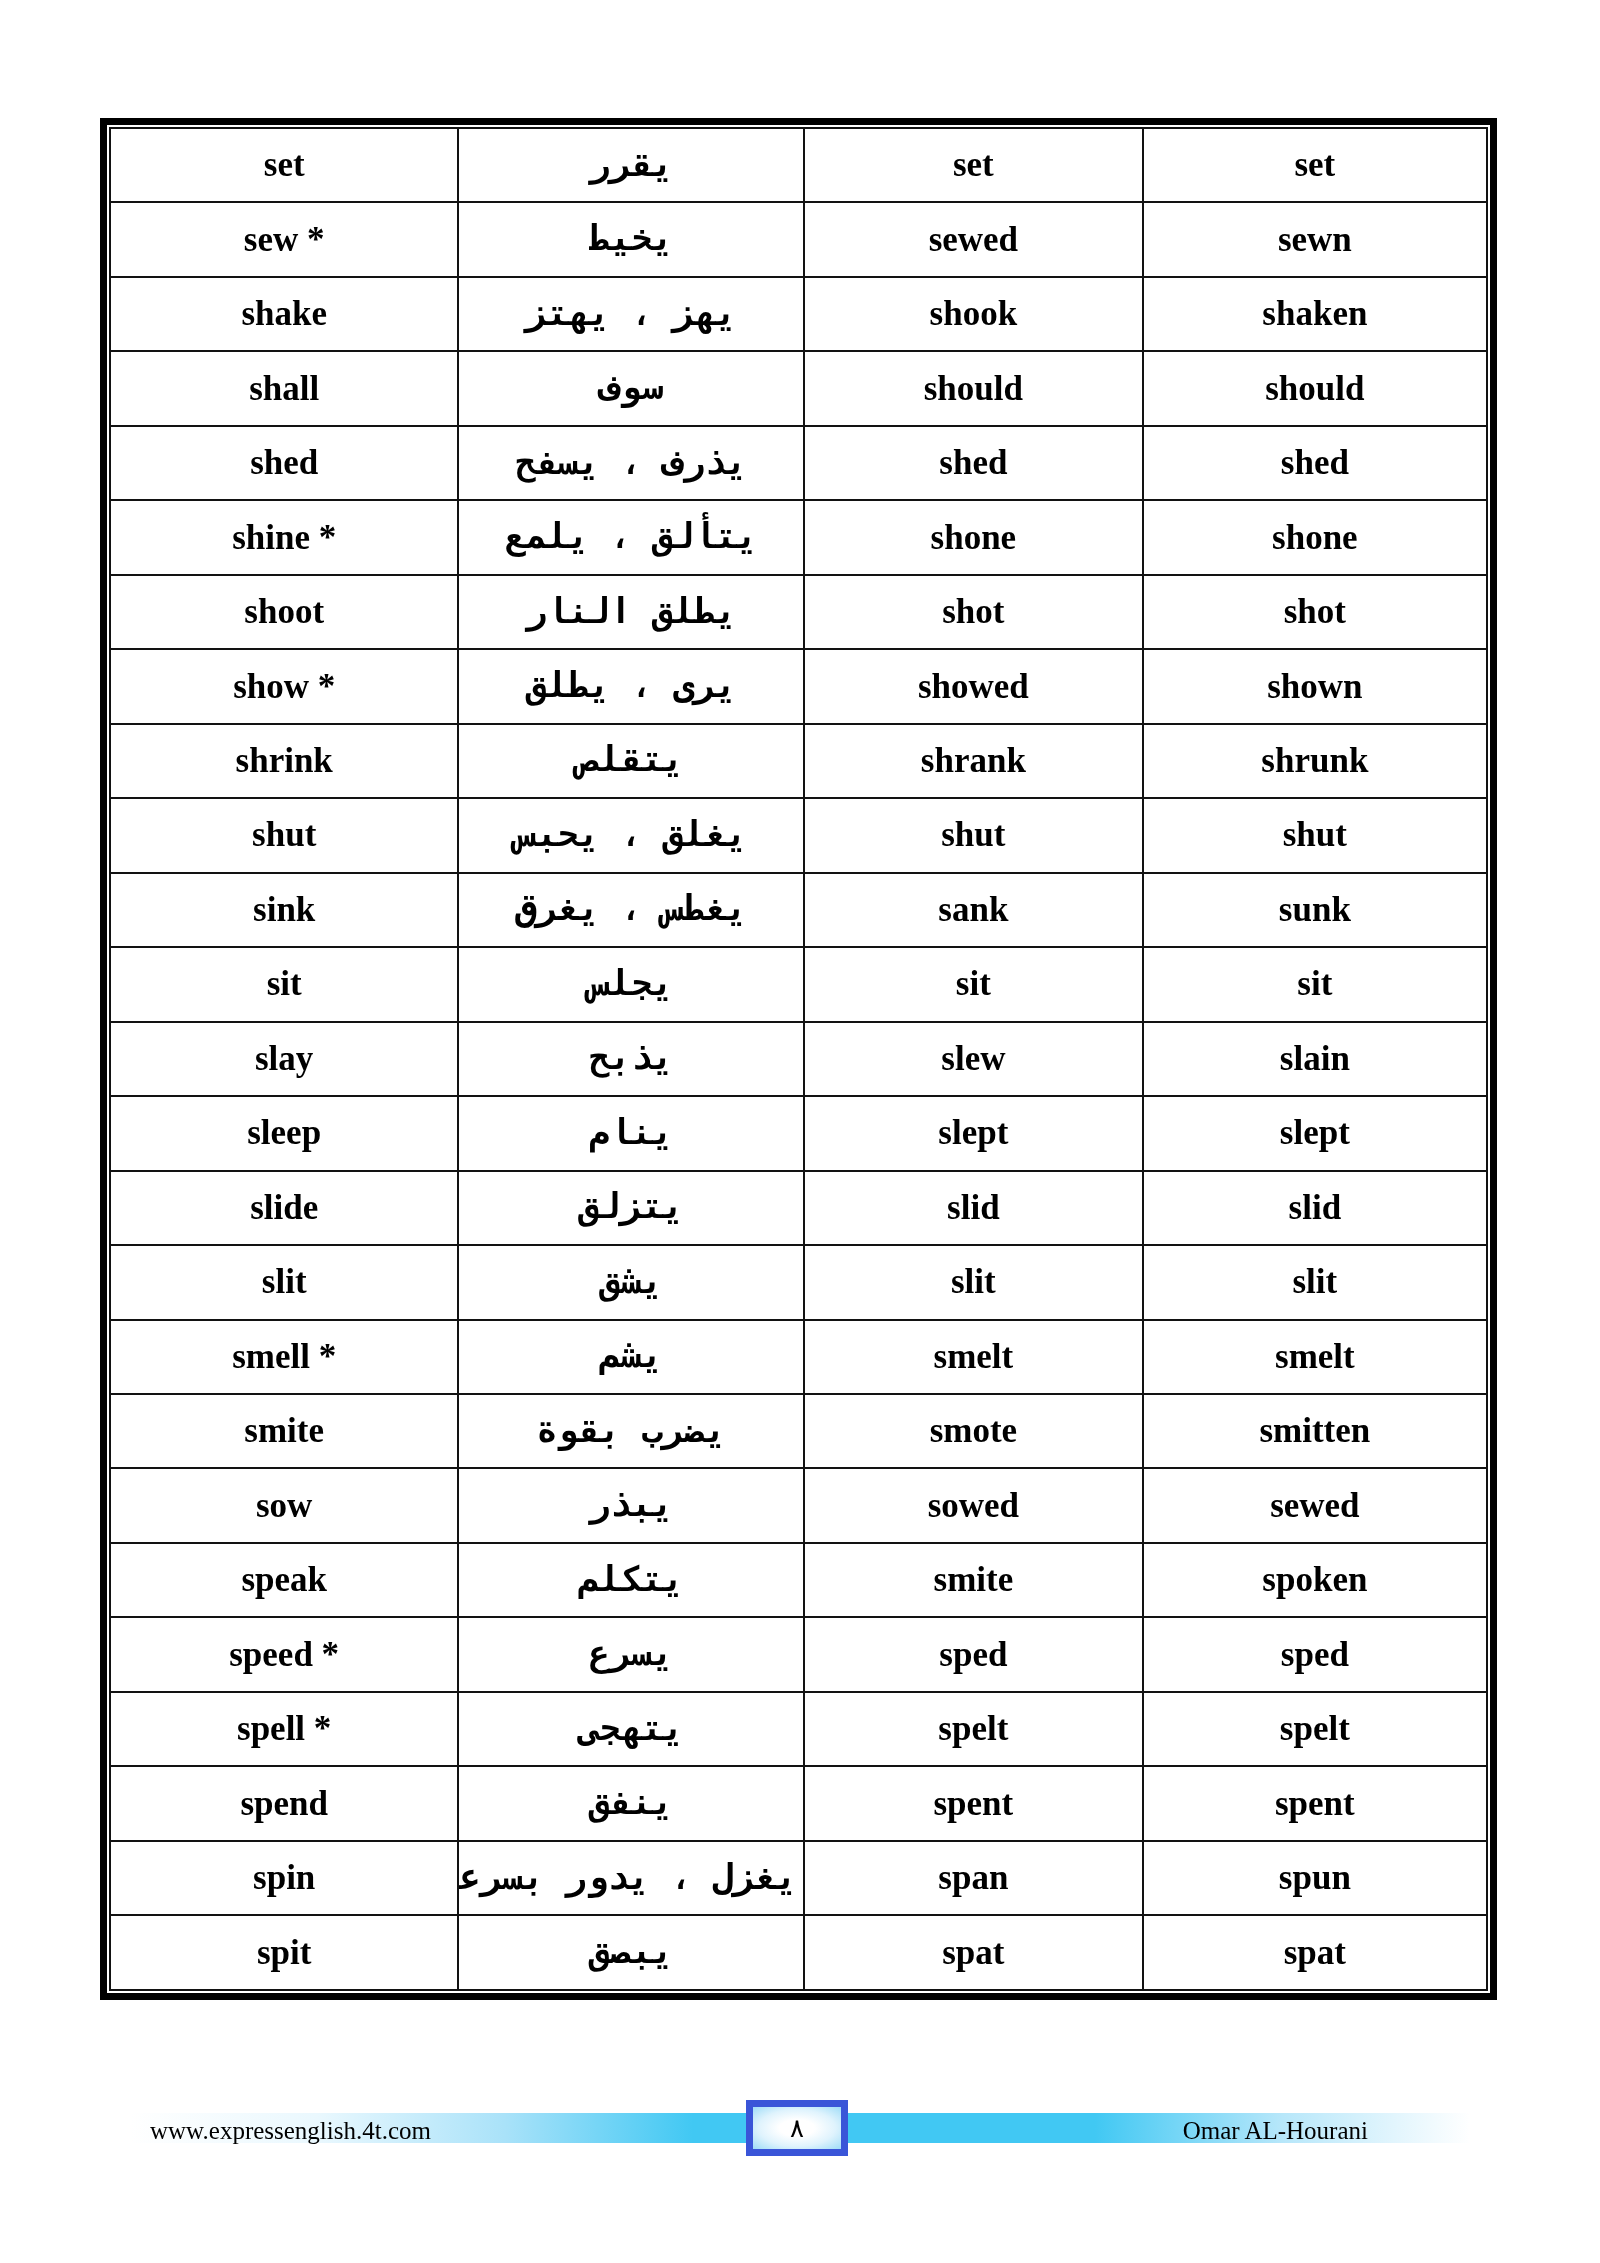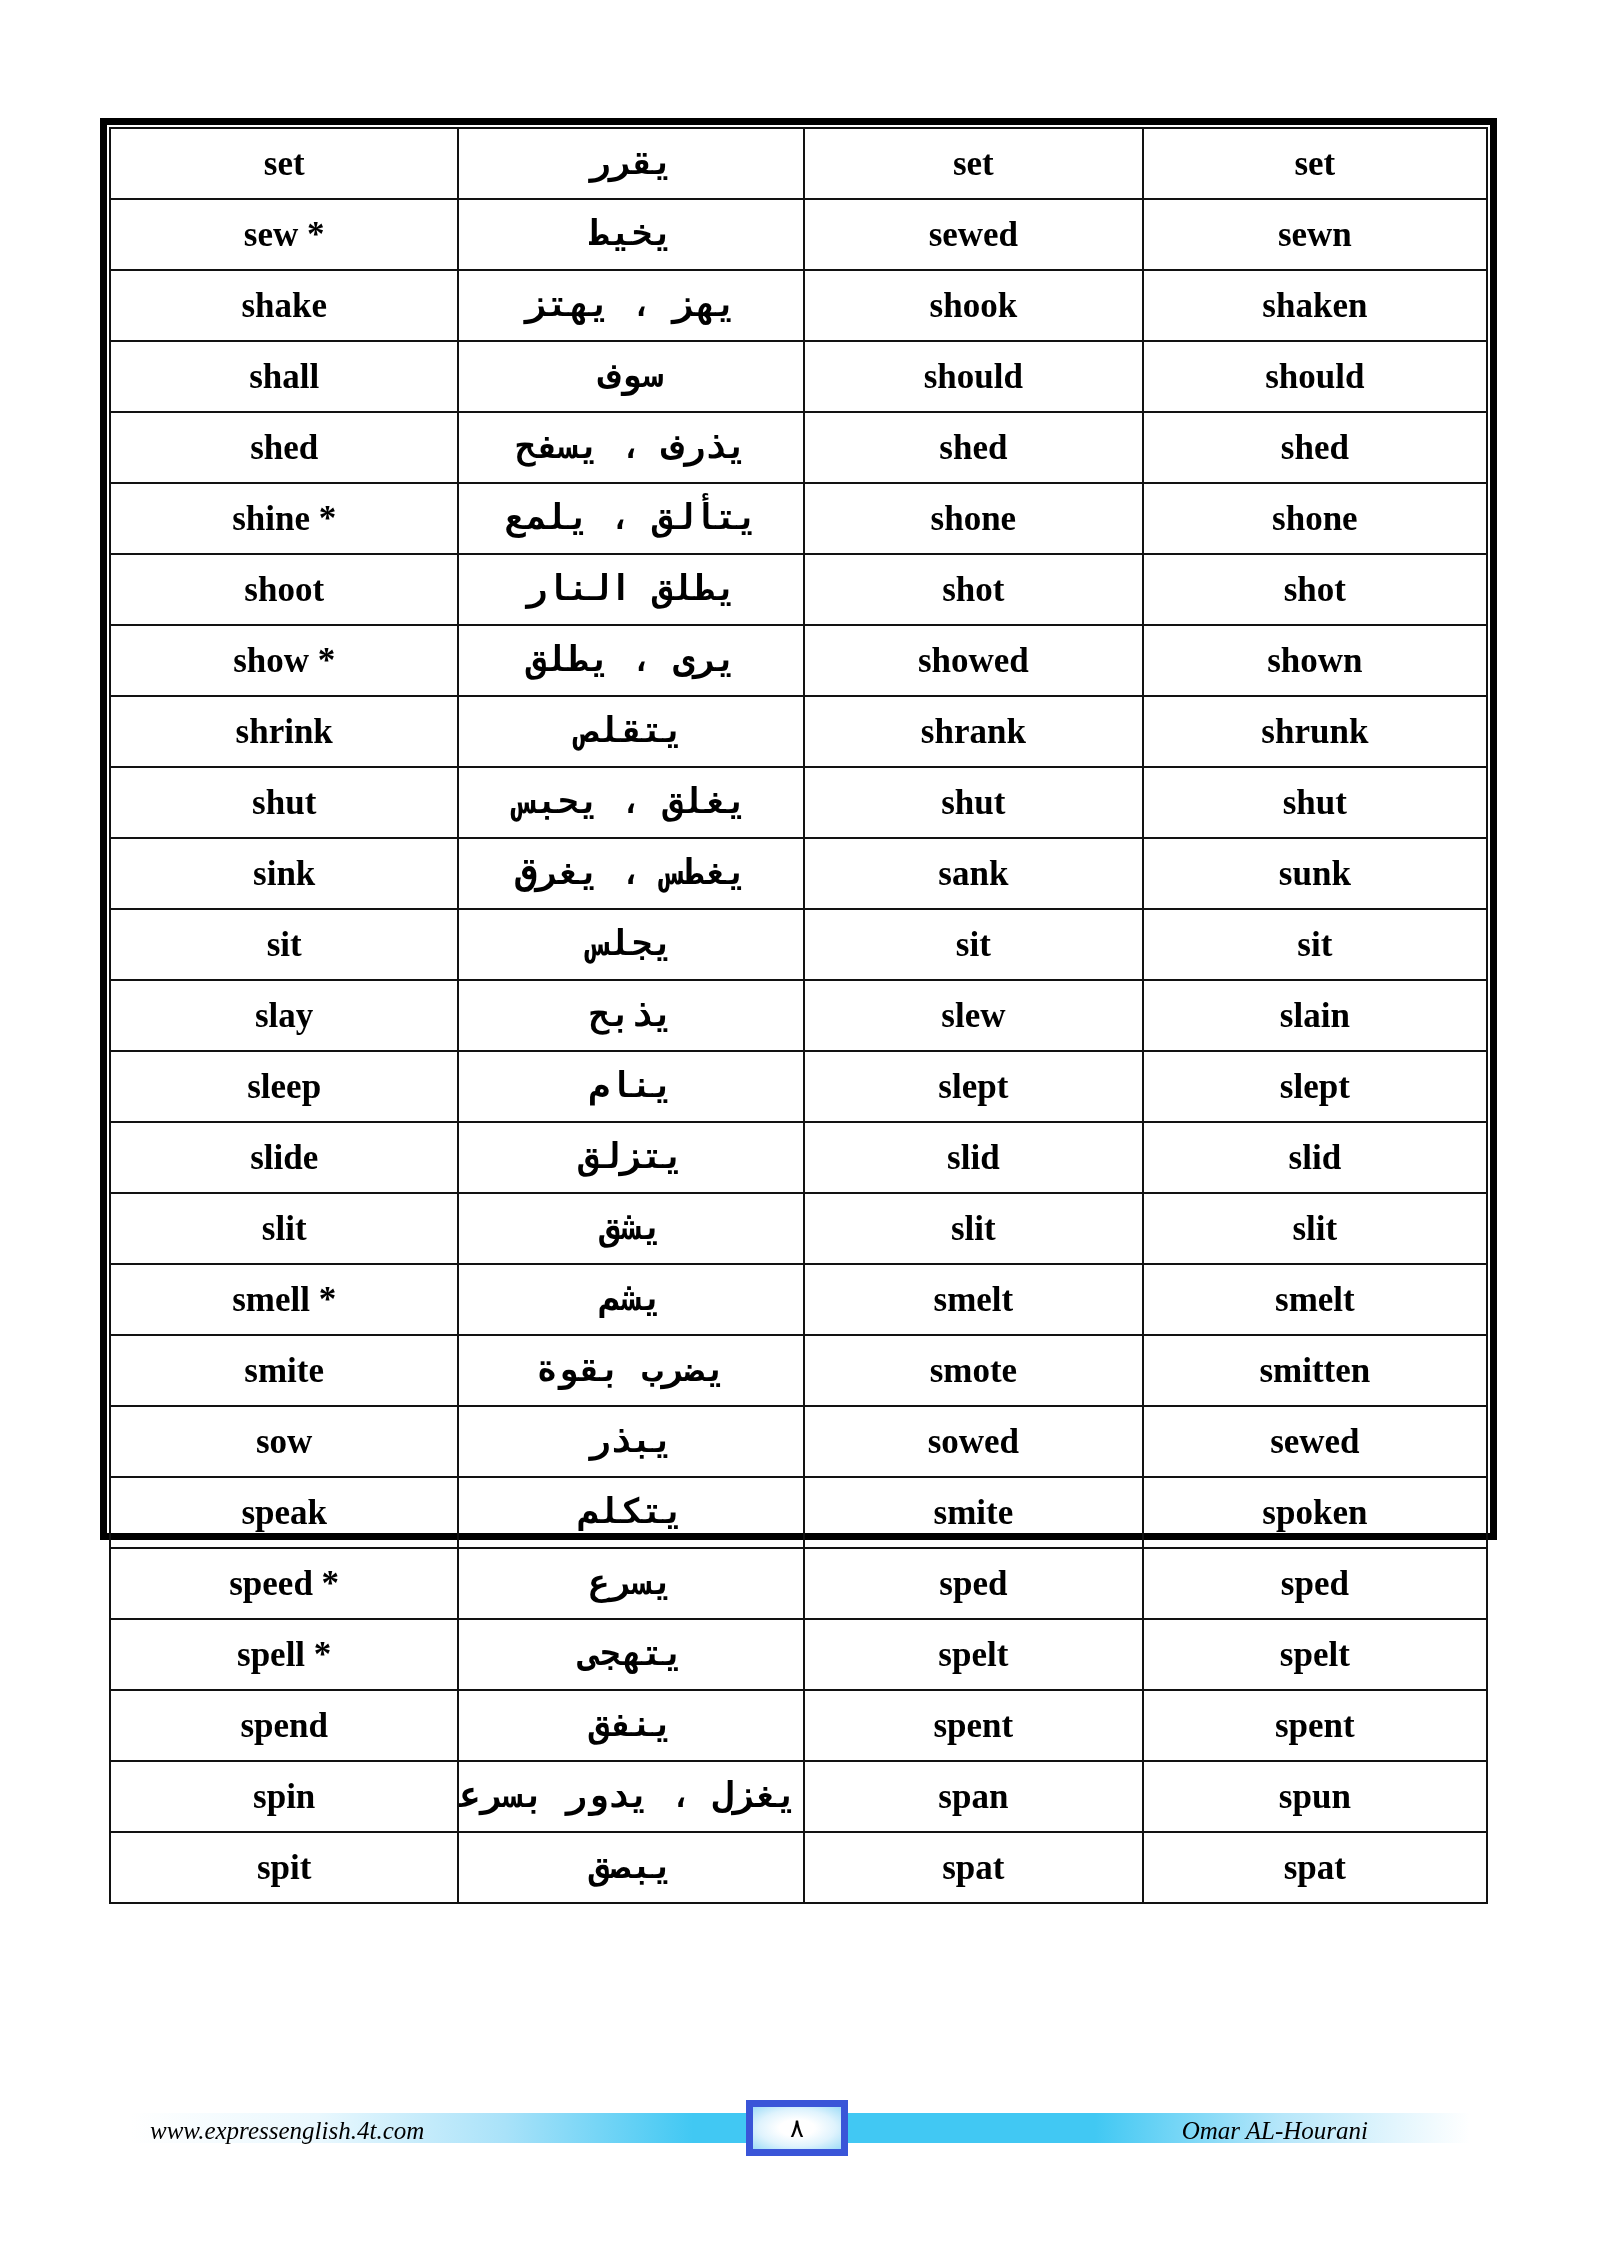--- a/index.html
+++ b/index.html
@@ -12,21 +12,21 @@
   body{
     width:1600px;height:2263px;
     background:#ffffff;
     position:relative;
     font-family:"Liberation Serif", serif;
     overflow:hidden;
   }
   
   .table-frame{
     position:absolute;left:100px;top:118px;
-    width:1397px;height:1422px;
+    width:1397px;height:1882px;
     box-sizing:border-box;
     border:7px solid var(--ink);
     padding:2px;
     background:#ffffff;
   }
   table.verbs{
     width:100%;height:100%;
     border-collapse:collapse;
     table-layout:fixed;
     border:2px solid var(--ink);
@@ -71,21 +71,20 @@
     border:7px solid var(--badge-blue);
     background:radial-gradient(ellipse at center,#ffffff 28%,#dff3fd 62%,#9edcf7 100%);
     display:flex;align-items:center;justify-content:center;
   }
   .page-badge span{
     font-family:"DejaVu Sans", sans-serif;
     font-size:26px;color:var(--ink);line-height:1;
   }
   .footer-text{
     position:absolute;top:2117px;
-    font-style:italic;
     font-size:25px;
     color:var(--ink);
     white-space:nowrap;
   }
   .footer-left{left:150px;}
   .footer-right{right:232px;}
 </style>
 </head>
 <body>
 

